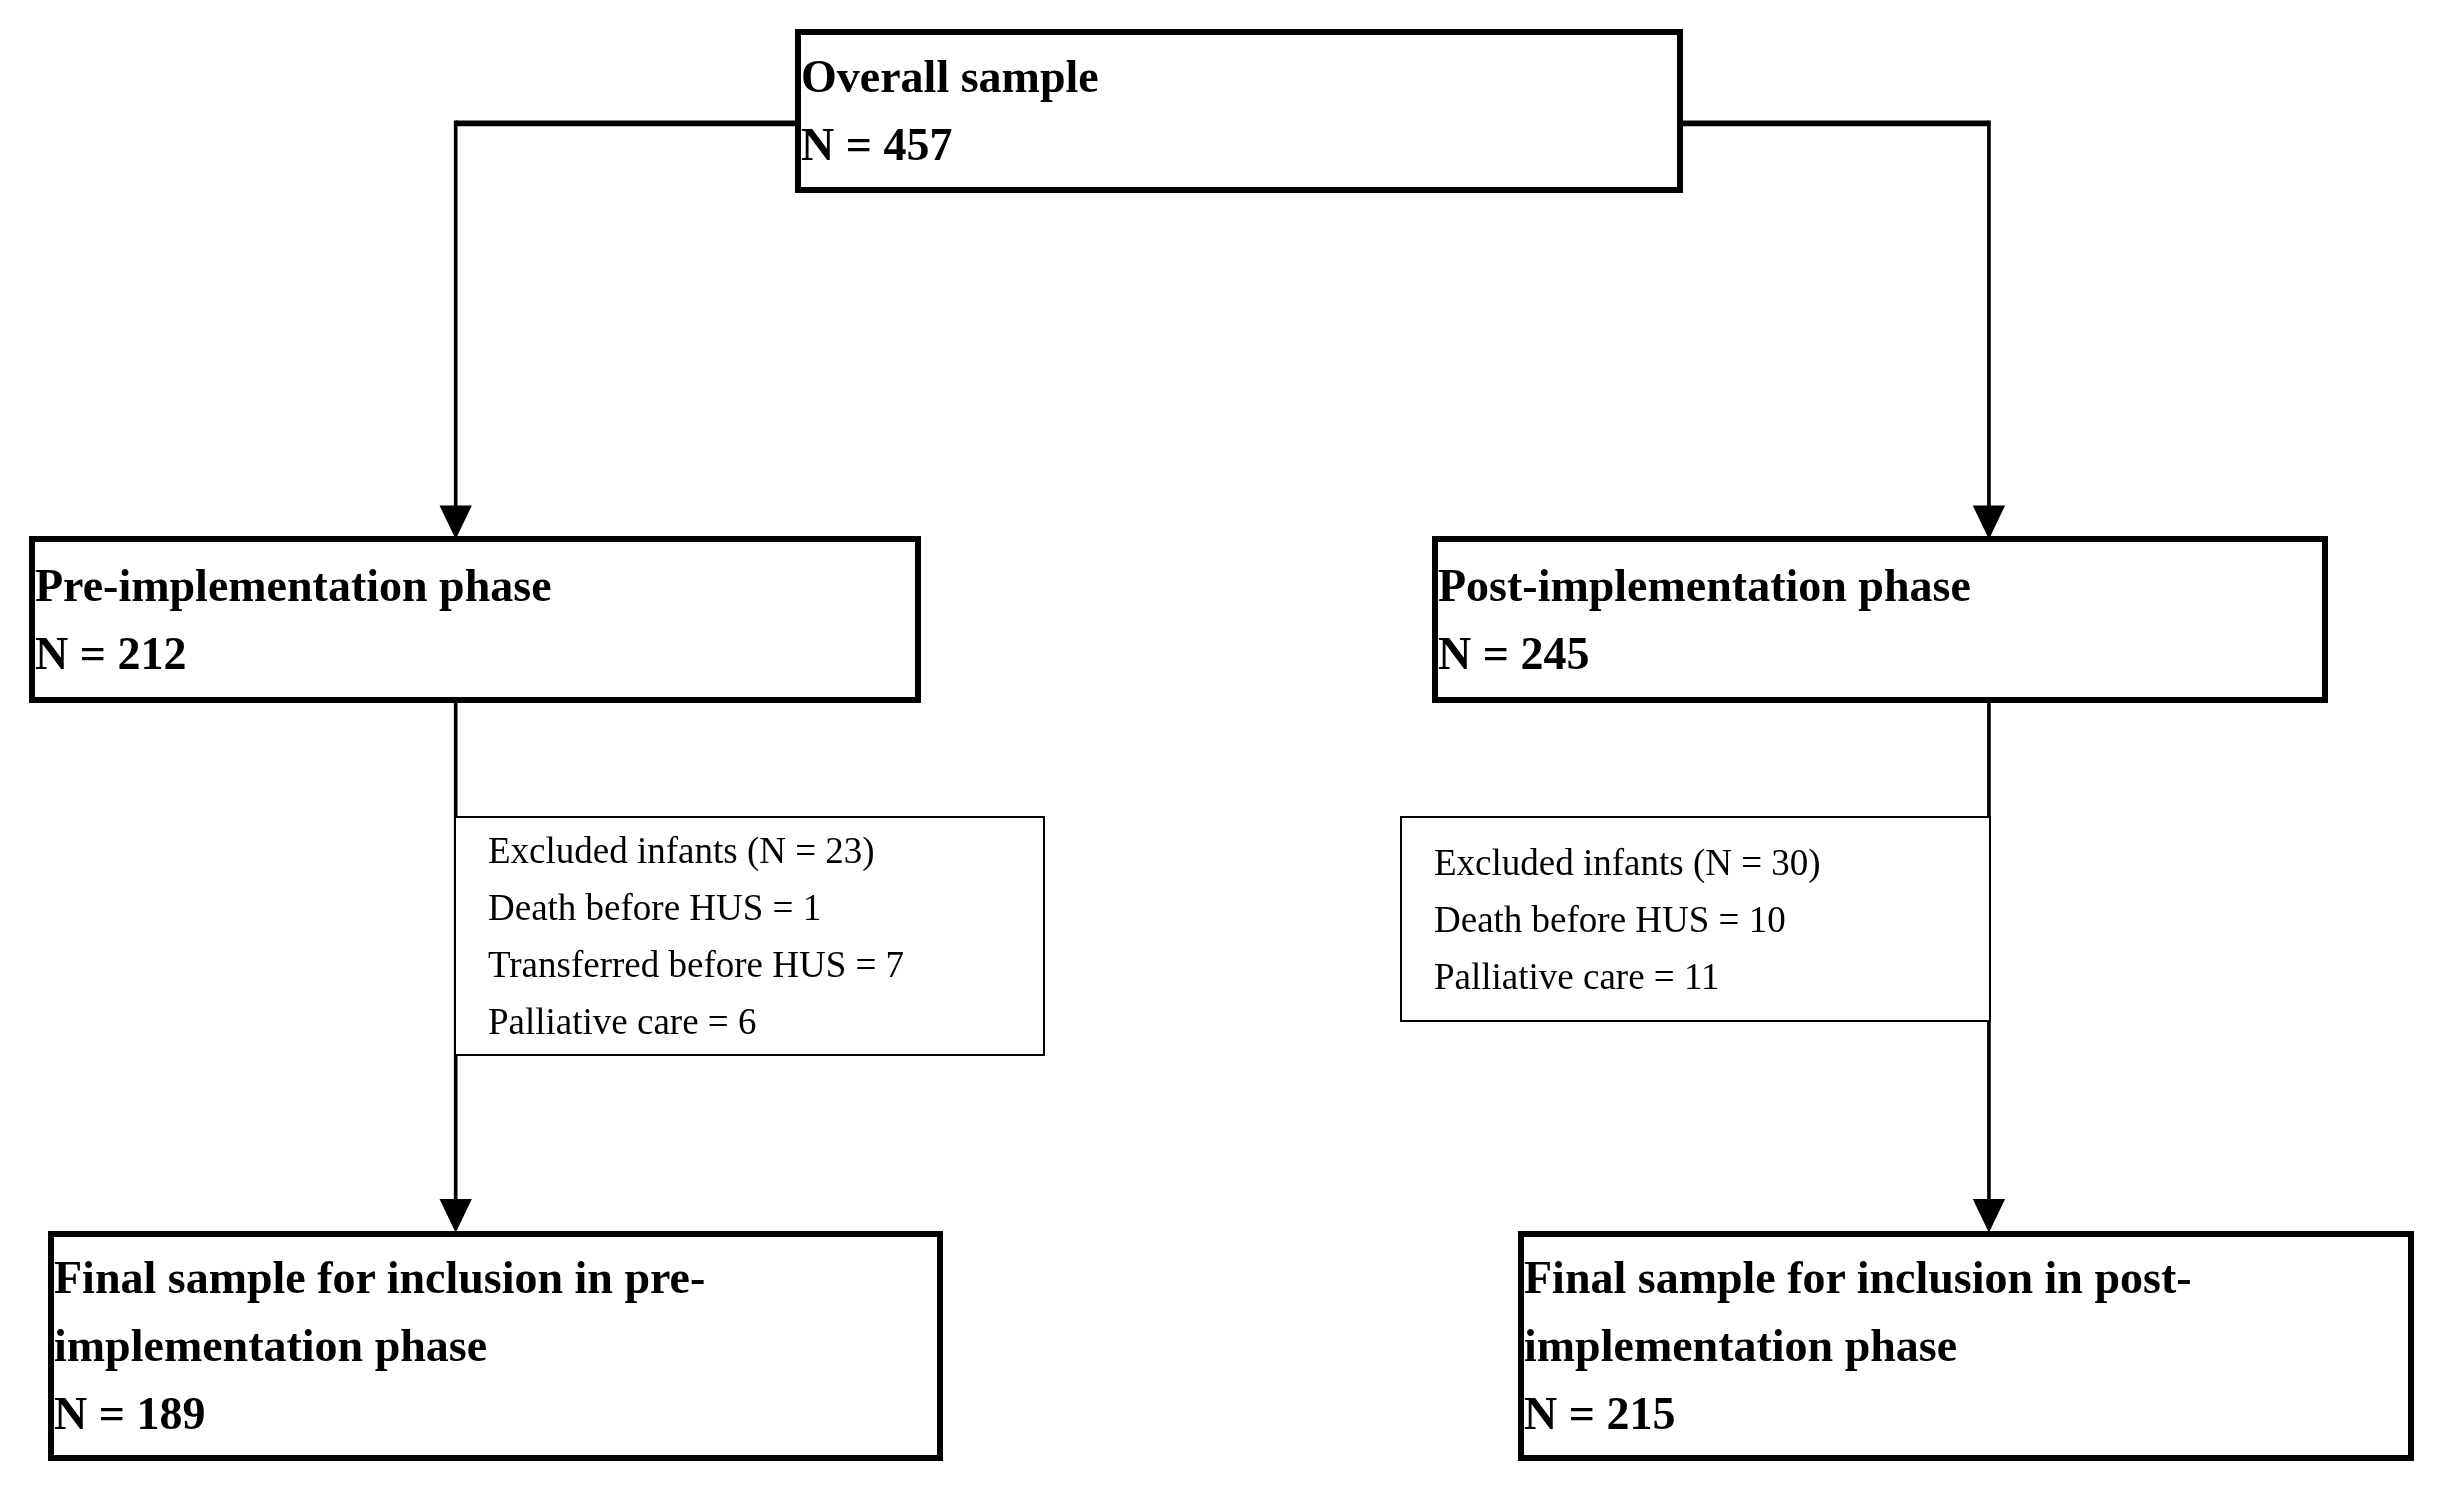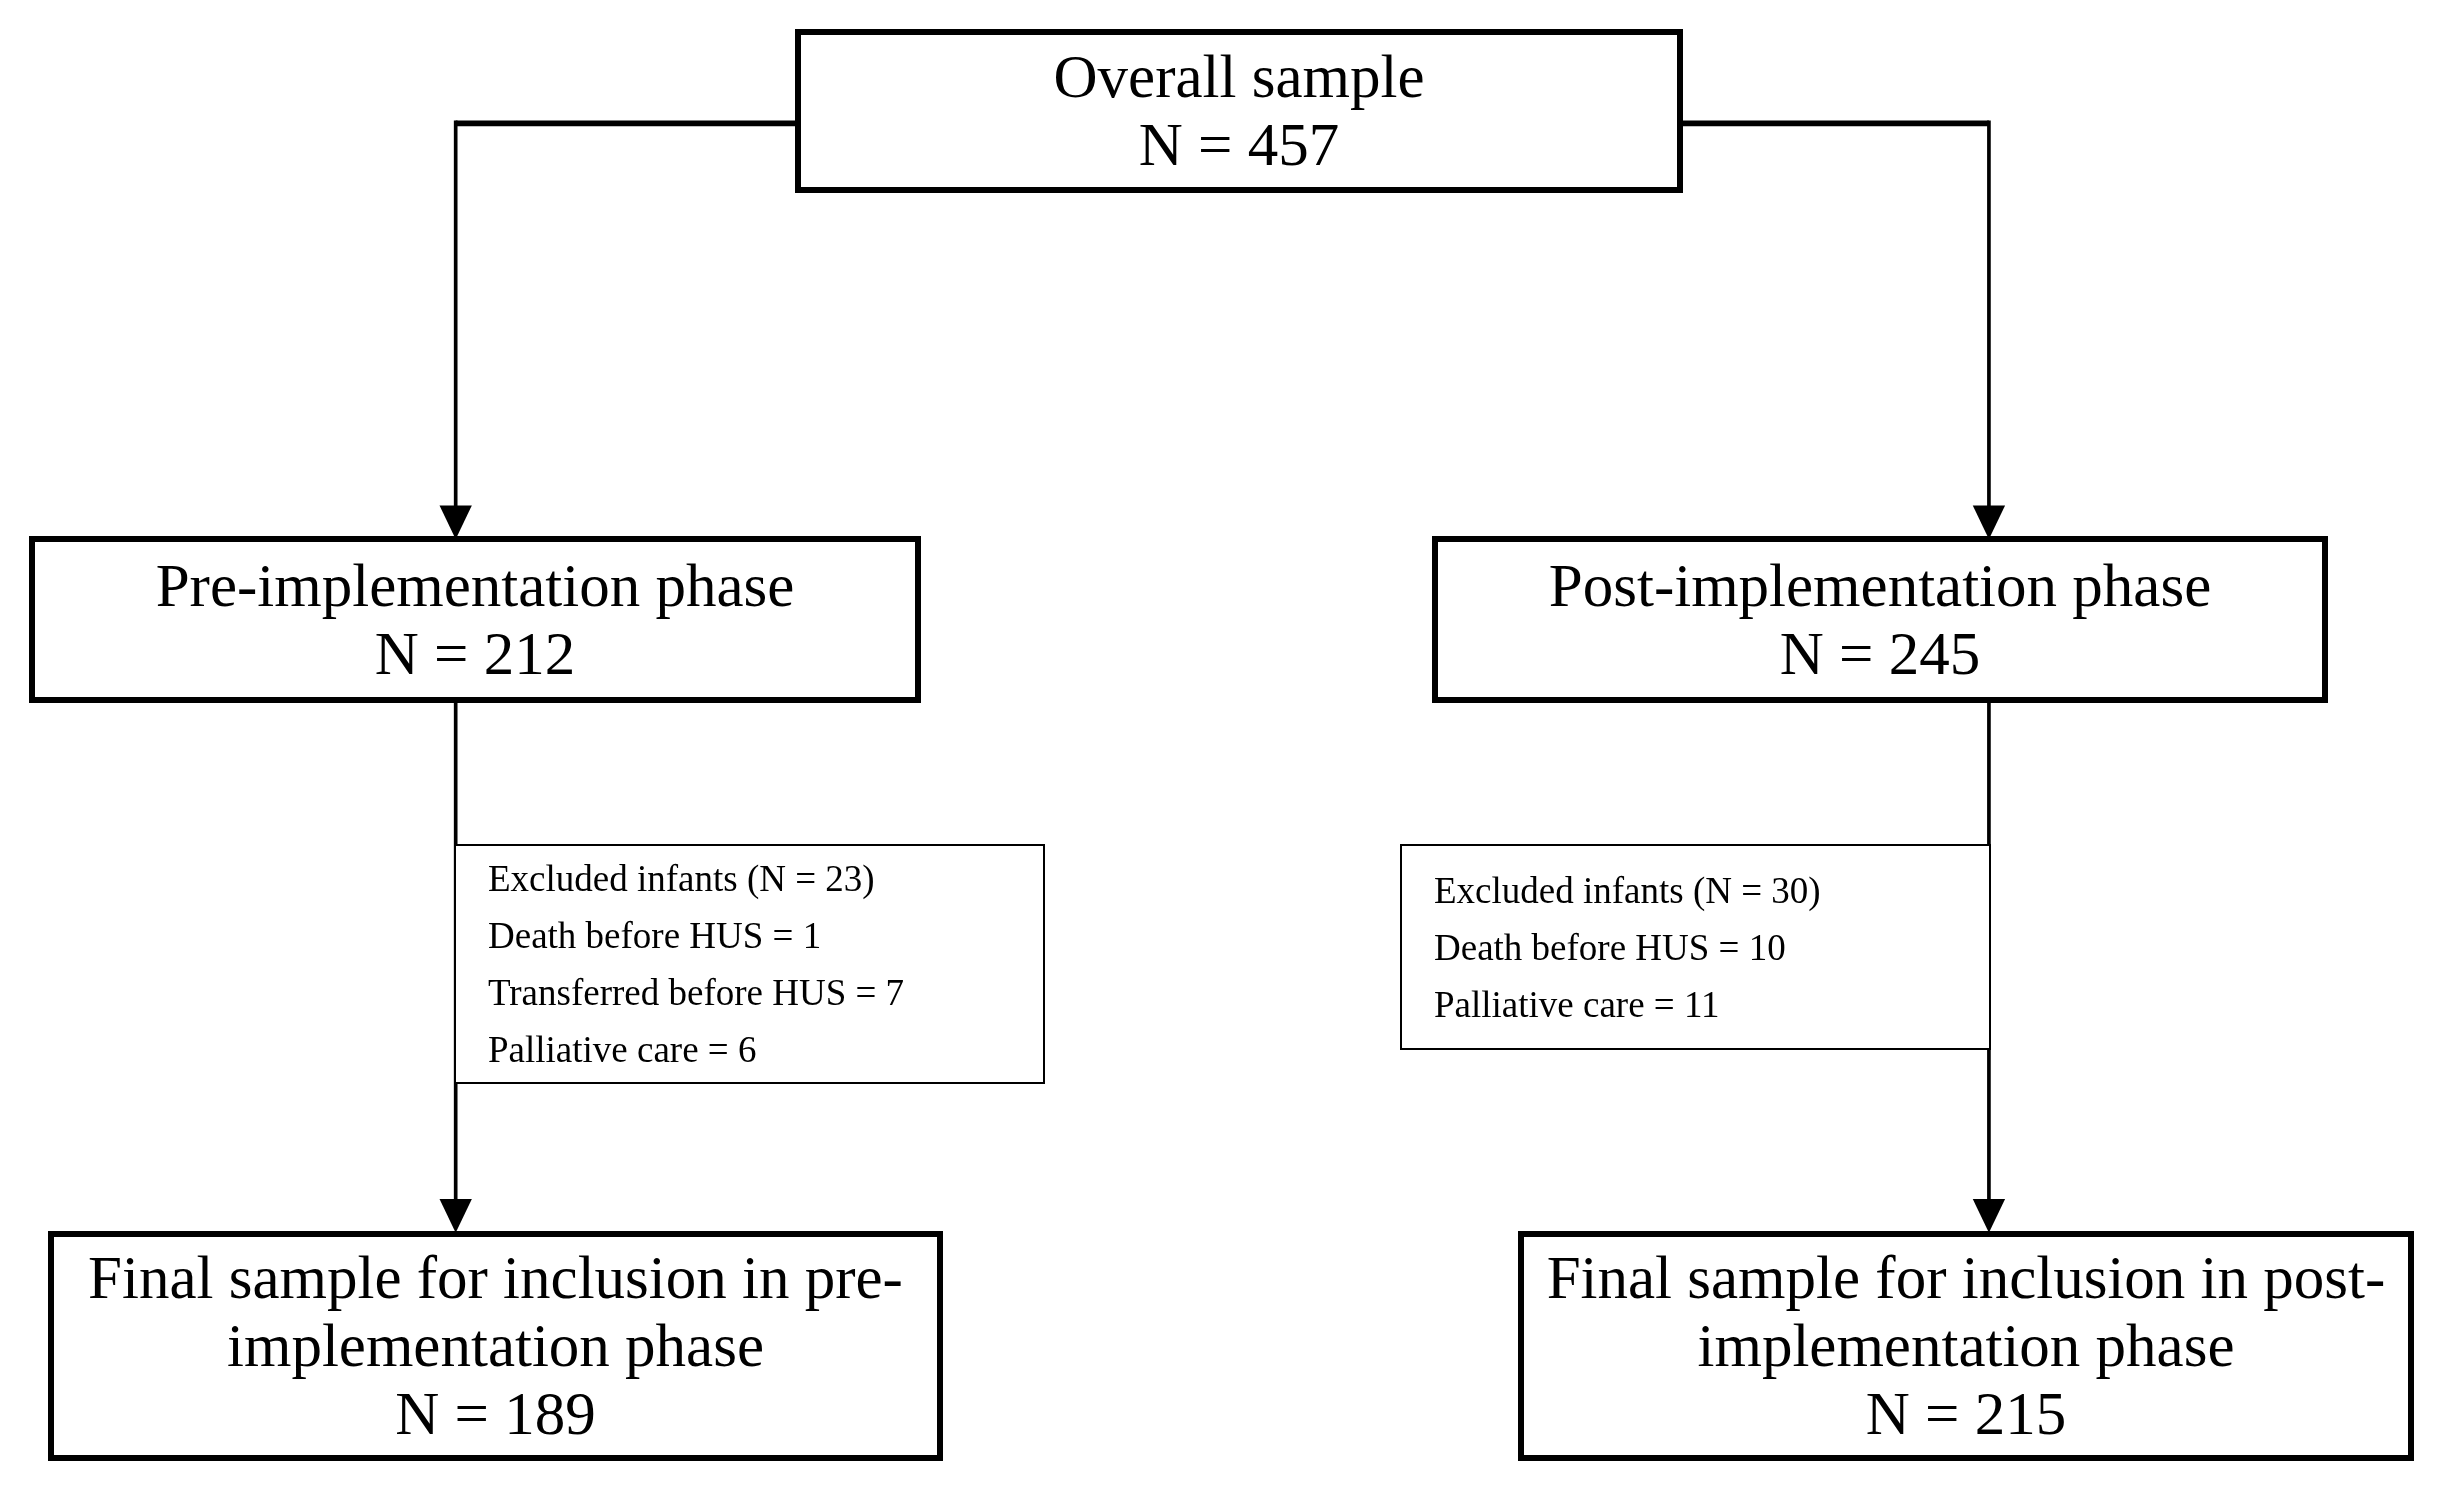--- a/index.html
+++ b/index.html
@@ -24,33 +24,32 @@
     height: 1509px;
   }
   .box {
     position: absolute;
     box-sizing: border-box;
     border: 6.6px solid #000000;
     background: #ffffff;
     display: flex;
     flex-direction: column;
     justify-content: center;
-    text-align: center;
-    font-weight: normal;
-    font-size: 61px;
+    text-align: left;
+    font-weight: bold;
+    font-size: 46px;
     line-height: 68px;
   }
   .box.excl {
     border-width: 2.9px;
     font-weight: normal;
     font-size: 37px;
     line-height: 57px;
     text-align: left;
     padding-left: 32px;
-    margin-top: 28px;
   }
   
   #box-overall    { left: 795px; top: 29px;   width: 888px; height: 164px; }
   #box-pre        { left: 29px;   top: 536px;  width: 892px; height: 167px; }
   #box-post       { left: 1432px; top: 536px;  width: 896px; height: 167px; }
   #box-excl-pre   { left: 454px;  top: 816px; width: 591px;  height: 240px; }
   #box-excl-post  { left: 1400px; top: 816px; width: 591px;  height: 206px; }
   #box-final-pre  { left: 24px;   top: 1231px; width: 895px; height: 230px; margin-left: 24px; }
   #box-final-post { left: 1518px; top: 1231px; width: 896px; height: 230px; }
 </style>

